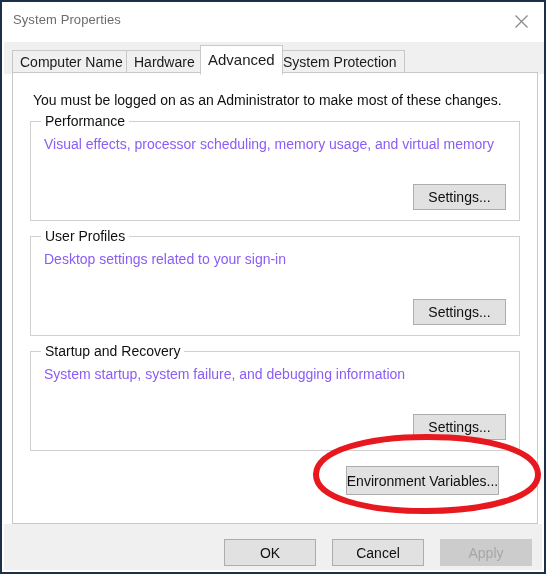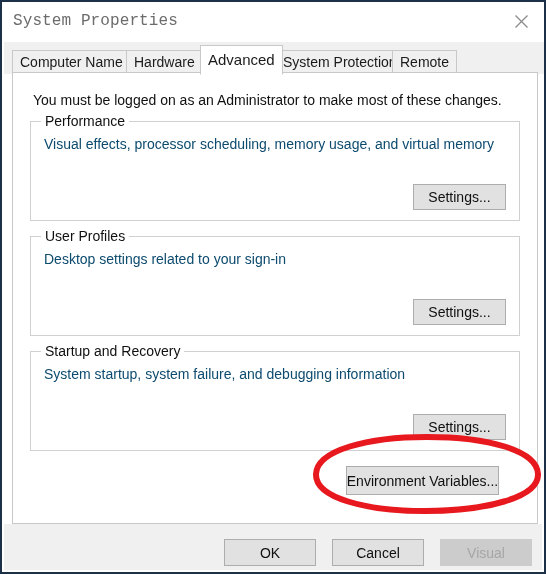--- a/index.html
+++ b/index.html
@@ -32,25 +32,24 @@
     position: absolute;
     left: 0; top: 0;
     right: 0;
     height: 40px;
     background: #ffffff;
   }
   #window-title {
     position: absolute;
     left: 11px;
     top: 10px;
-    font-size: 16px;
+    font-size: 13px;
     color: #6c6c6c;
     letter-spacing: 0.1px;
     white-space: nowrap;
-    font-family: Liberation Mono, monospace;
   }
   #close-button {
     position: absolute;
     right: 0px;
     top: 0px;
     width: 45px;
     height: 38px;
     display: flex;
     align-items: center;
     justify-content: center;
@@ -130,21 +129,21 @@
     padding: 0 4px;
     font-size: 14px;
     color: #101010;
     white-space: nowrap;
   }
   .group-desc {
     position: absolute;
     left: 13px;
     top: 14px;
     font-size: 14px;
-    color: #0c4a6e;
+    color: #8b5cf6;
     white-space: nowrap;
   }
 
   
   .push-button {
     position: absolute;
     box-sizing: border-box;
     border: 1px solid #adadad;
     background: #e1e1e1;
     color: #101010;
@@ -218,21 +217,20 @@
         <line x1="12.5" y1="0.5" x2="0.5" y2="12.5" stroke="#8a8a8a" stroke-width="1.2"></line>
       </svg>
     </div>
   </div>
 
   <div id="tab-strip">
     <div class="tab" style="left:8px;">Computer Name</div>
     <div class="tab" style="left:122px;">Hardware</div>
     <div class="tab selected" style="left:196px;">Advanced</div>
     <div class="tab" style="left:271px;">System Protection</div>
-    <div class="tab" style="left:388px;">Remote</div>
   </div>
 
   <div id="tab-panel">
 
     <div id="admin-notice">You must be logged on as an Administrator to make most of these changes.</div>
 
     <div class="group-box" style="top:48px; height:100px;padding-left:14px;">
       <div class="group-label">Performance</div>
       <div class="group-desc">Visual effects, processor scheduling, memory usage, and virtual memory</div>
       <div class="push-button group-settings-btn" style="top:62px;">Settings...</div>
@@ -258,16 +256,16 @@
     <path d="M 115 4
              C 175 4, 225 17, 226 41
              C 227 65, 172 78, 113 78
              C 54 78, 3 65, 4 41
              C 5 17, 56 4, 115 4 Z" fill="none" stroke="#e8191e" stroke-width="6" stroke-linecap="round"></path>
   </svg>
 
   <div id="button-bar">
     <div class="push-button bar-button" id="btn-ok">OK</div>
     <div class="push-button bar-button" id="btn-cancel">Cancel</div>
-    <div class="push-button bar-button disabled" id="btn-apply">Visual</div>
+    <div class="push-button bar-button disabled" id="btn-apply">Apply</div>
   </div>
 
 </div>
 
 </body></html>

